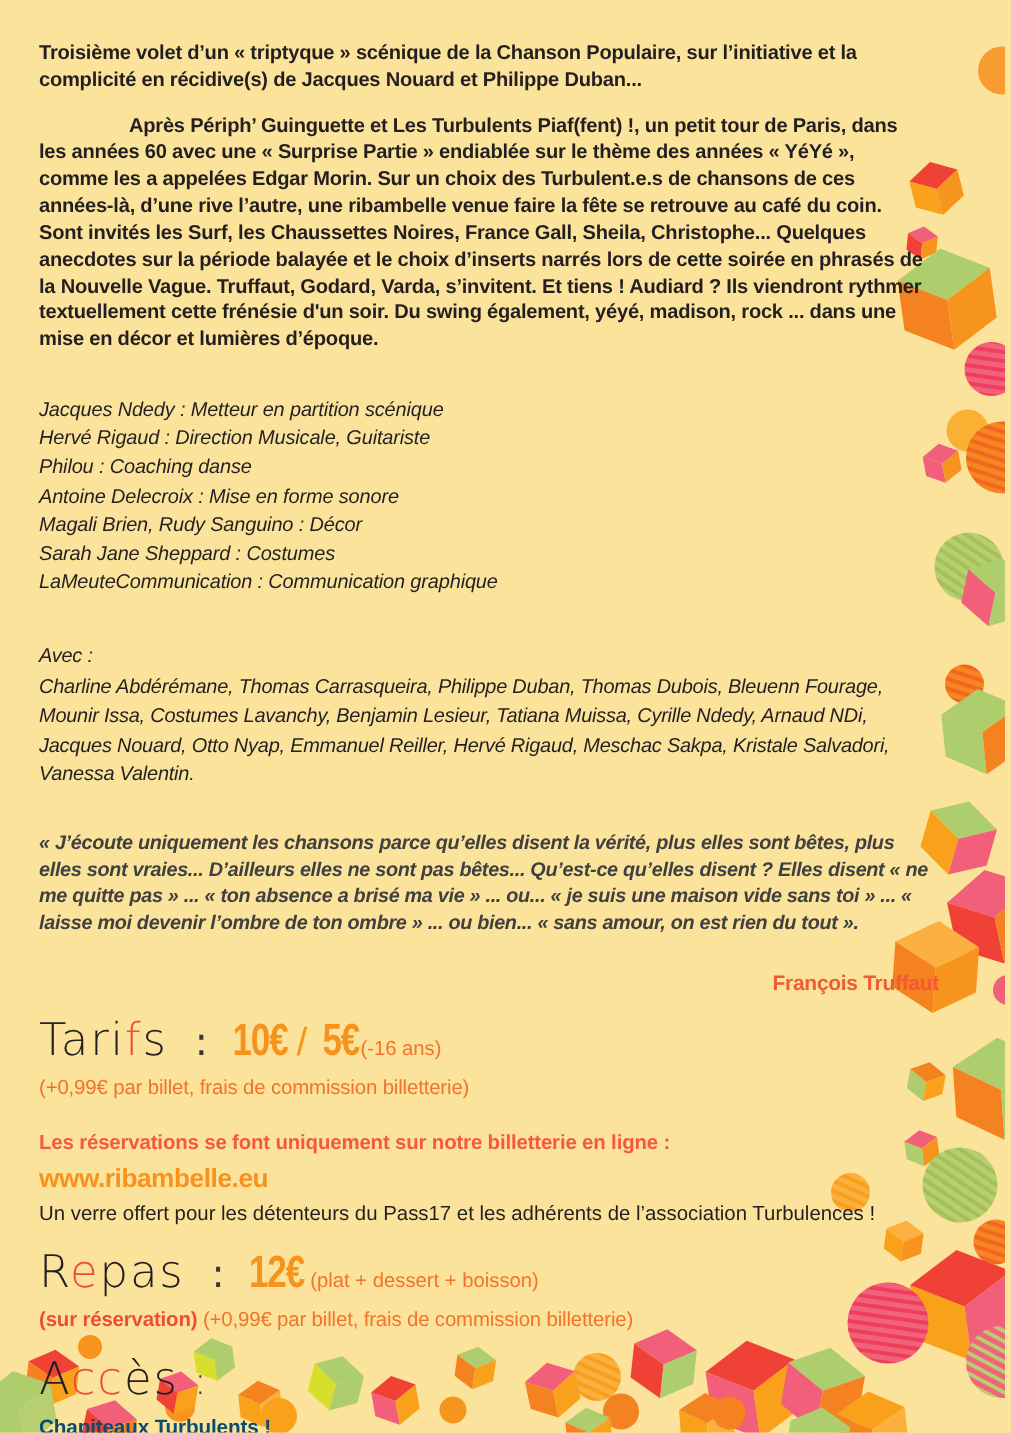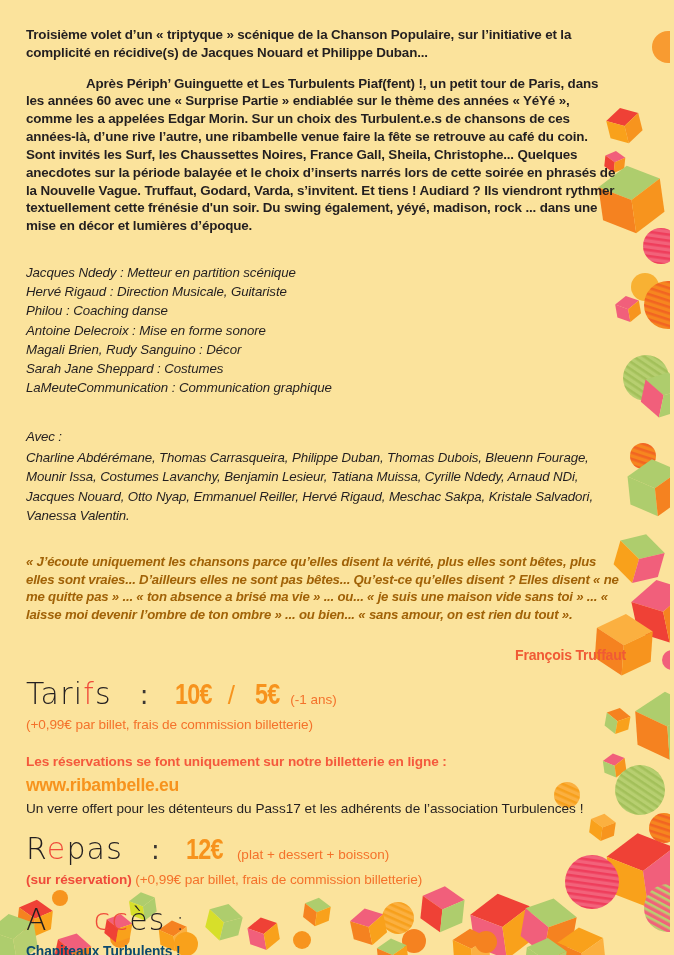--- a/index.html
+++ b/index.html
@@ -72,21 +72,21 @@
     font-size: 13.3px;
     line-height: 1.44;
     letter-spacing: -0.15px;
     width: 600px;
   }
   .cast .cast-label { margin-bottom: 2px; }
   .cast .cast-names { }
 
   .quote {
     margin-top: 28px;
-    color: #a16207;
+    color: #404040;
     font-style: italic;
     font-weight: bold;
     font-size: 13.2px;
     line-height: 1.35;
     letter-spacing: -0.2px;
     width: 600px;
   }
   .quote-attrib {
     text-align: right;
     width: 600px;
@@ -96,21 +96,21 @@
     font-weight: bold;
     font-size: 14px;
     letter-spacing: -0.2px;
   }
 
   
   .price-block { margin-top: 16px; }
   .price-line {
     display: flex;
     align-items: baseline;
-    gap: 16px;
+    gap: 6px;
   }
   .hand-title {
     font-family: "DejaVu Sans", sans-serif;
     font-weight: 300;
     font-size: 30px;
     color: #231f20;
     letter-spacing: 1.2px;
     line-height: 1;
   }
   .hand-title .hl { color: #ef4b3a; }
@@ -179,21 +179,21 @@
 
   .acces-block { margin-top: 18px; }
   .acces-title {
     font-family: "DejaVu Sans", sans-serif;
     font-weight: 300;
     font-size: 30px;
     color: #231f20;
     letter-spacing: 1.2px;
     line-height: 1;
   }
-  .acces-title .hl { color: #ef4b3a; margin-left: 46px; }
+  .acces-title .hl { color: #ef4b3a; }
   .acces-title .colon { color: #3a3633; margin-left: 10px; font-size: 26px; }
   .venue-name {
     color: #0c4a6e;
     font-weight: bold;
     font-size: 13.8px;
     margin-top: 9px;
     letter-spacing: -0.1px;
   }
 </style>
 </head>
@@ -461,21 +461,21 @@
     <div class="quote">« J’écoute uniquement les chansons parce qu’elles disent la vérité, plus elles sont bêtes, plus elles sont vraies... D’ailleurs elles ne sont pas bêtes... Qu’est-ce qu’elles disent ? Elles disent « ne me quitte pas » ... « ton absence a brisé ma vie » ... ou... « je suis une maison vide sans toi » ... « laisse moi devenir l’ombre de ton ombre » ... ou bien... « sans amour, on est rien du tout ».</div>
     <div class="quote-attrib">François Truffaut</div>
 
     <div class="price-block">
       <div class="price-line">
         <span class="hand-title"><span>Tari</span><span class="hl">f</span><span>s</span></span>
         <span class="colon-sep">:</span>
         <span class="big-price">10€</span>
         <span class="price-slash">/</span>
         <span class="big-price">5€</span>
-        <span class="price-note">(-1 ans)</span>
+        <span class="price-note">(-16 ans)</span>
       </div>
       <div class="fee-note">(+0,99€ par billet, frais de commission billetterie)</div>
     </div>
 
     <div class="reservations">
       <div class="res-head">Les réservations se font uniquement sur notre billetterie en ligne :</div>
       <div class="res-url">www.ribambelle.eu</div>
       <div class="res-body">Un verre offert pour les détenteurs du Pass17 et les adhérents de l’association Turbulences !</div>
     </div>
 

